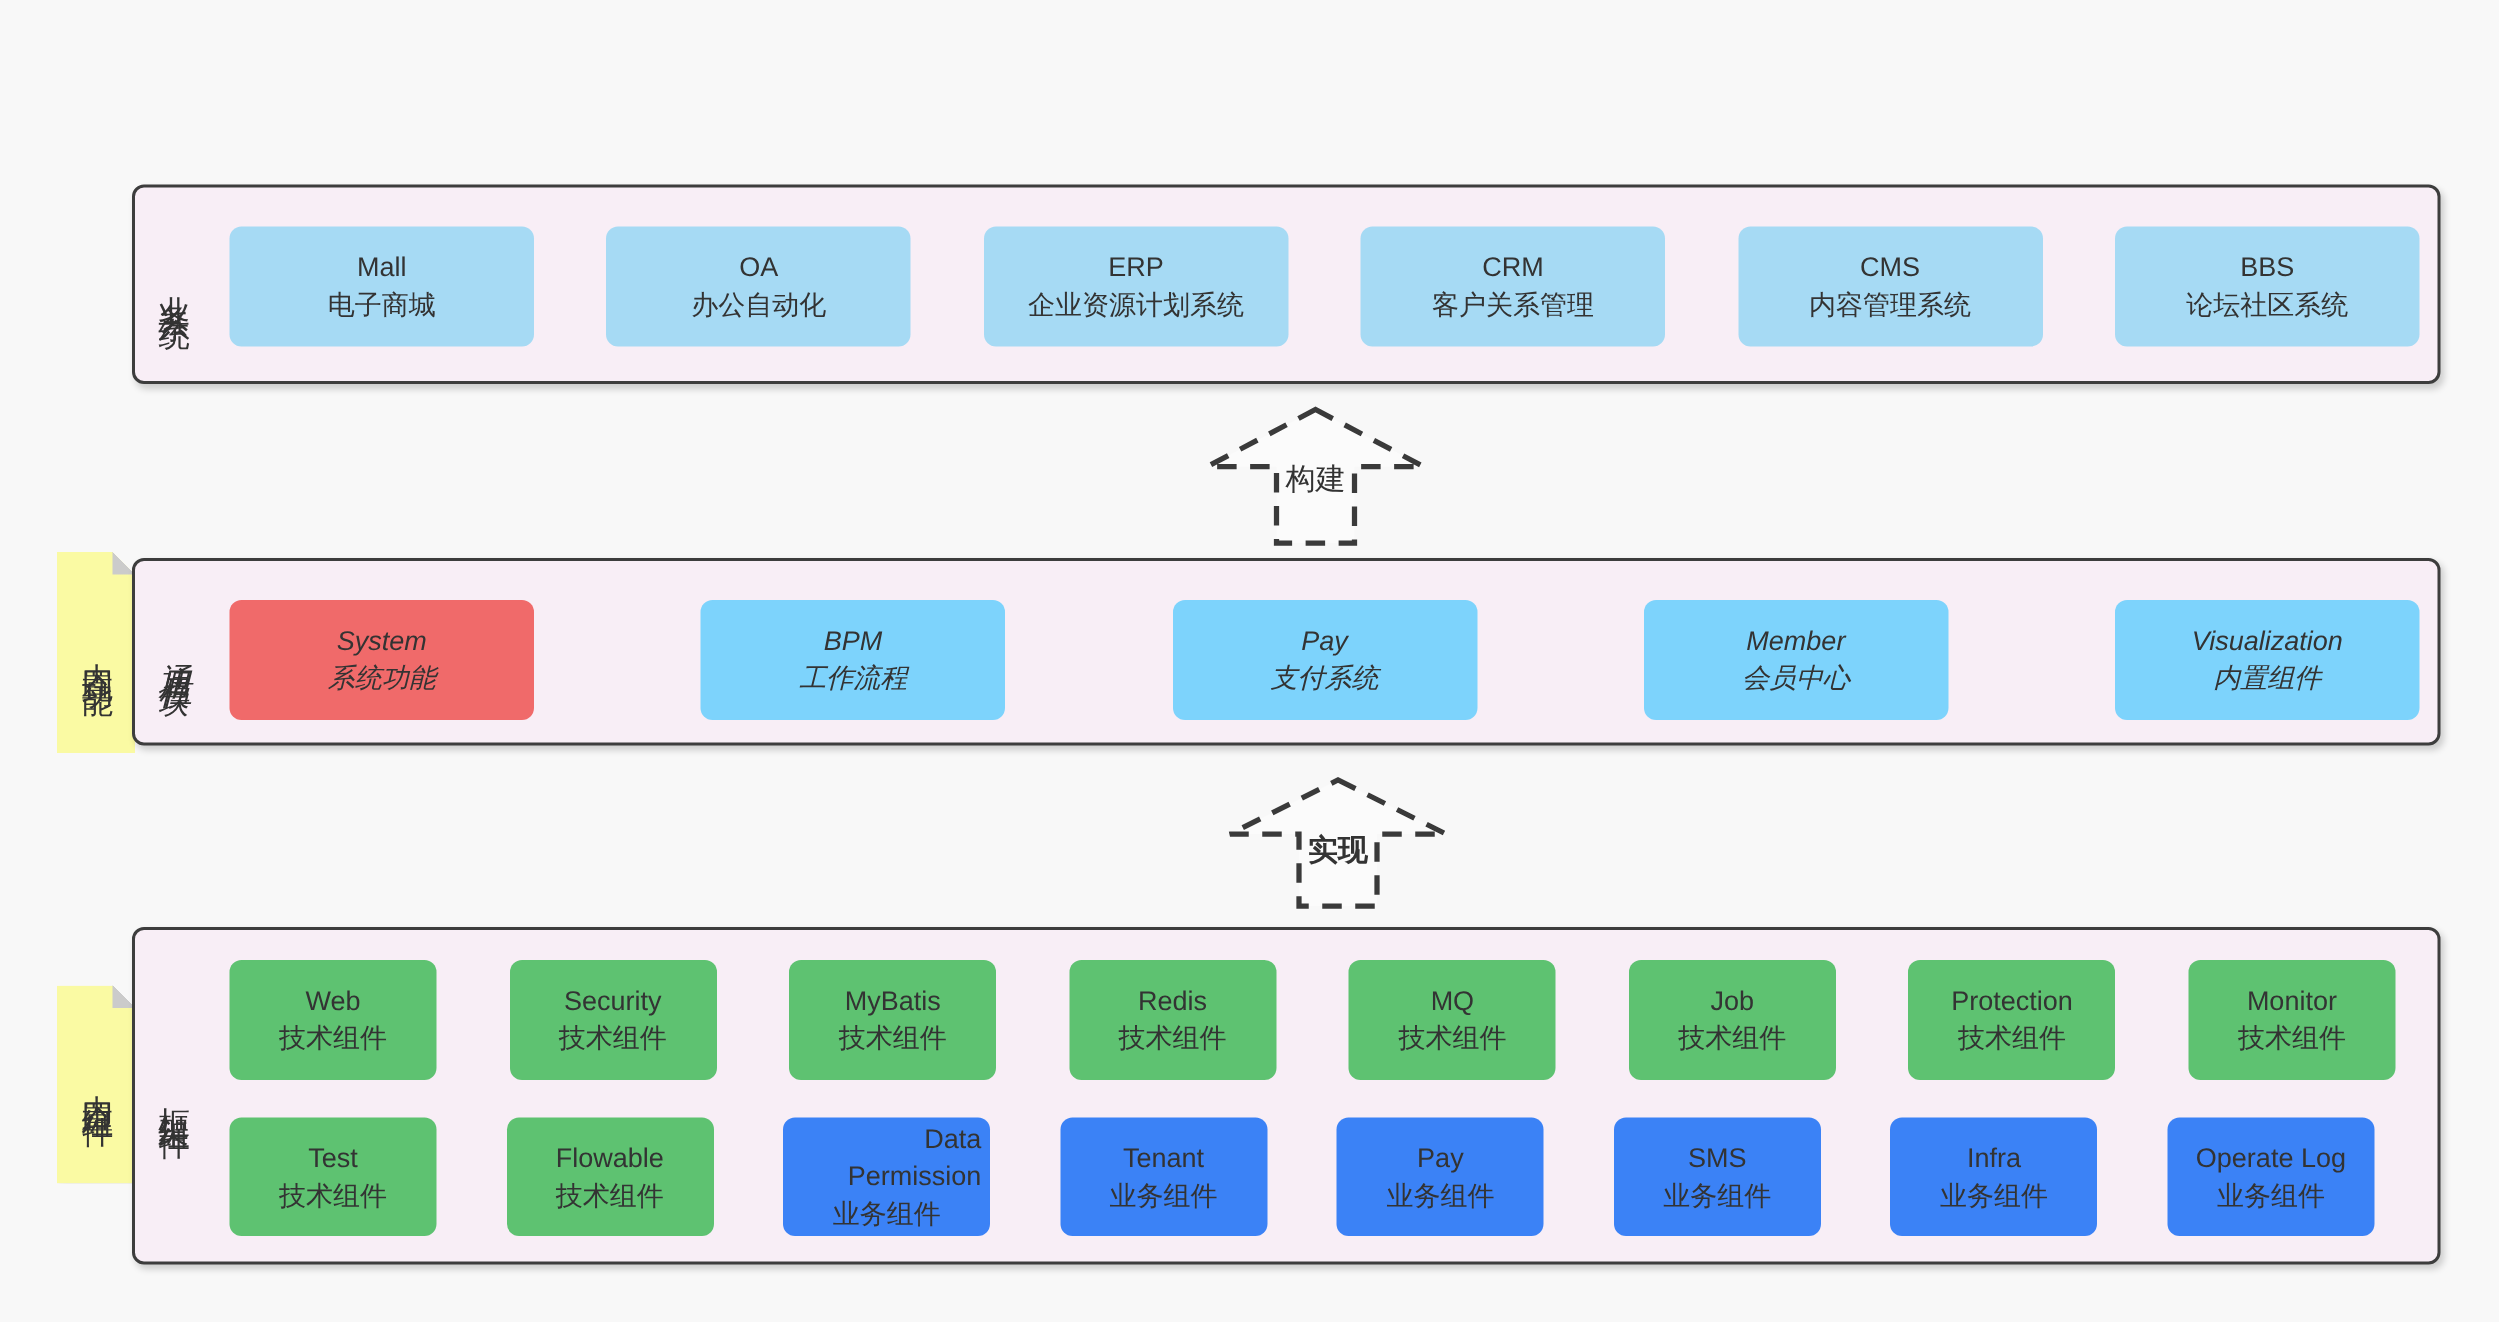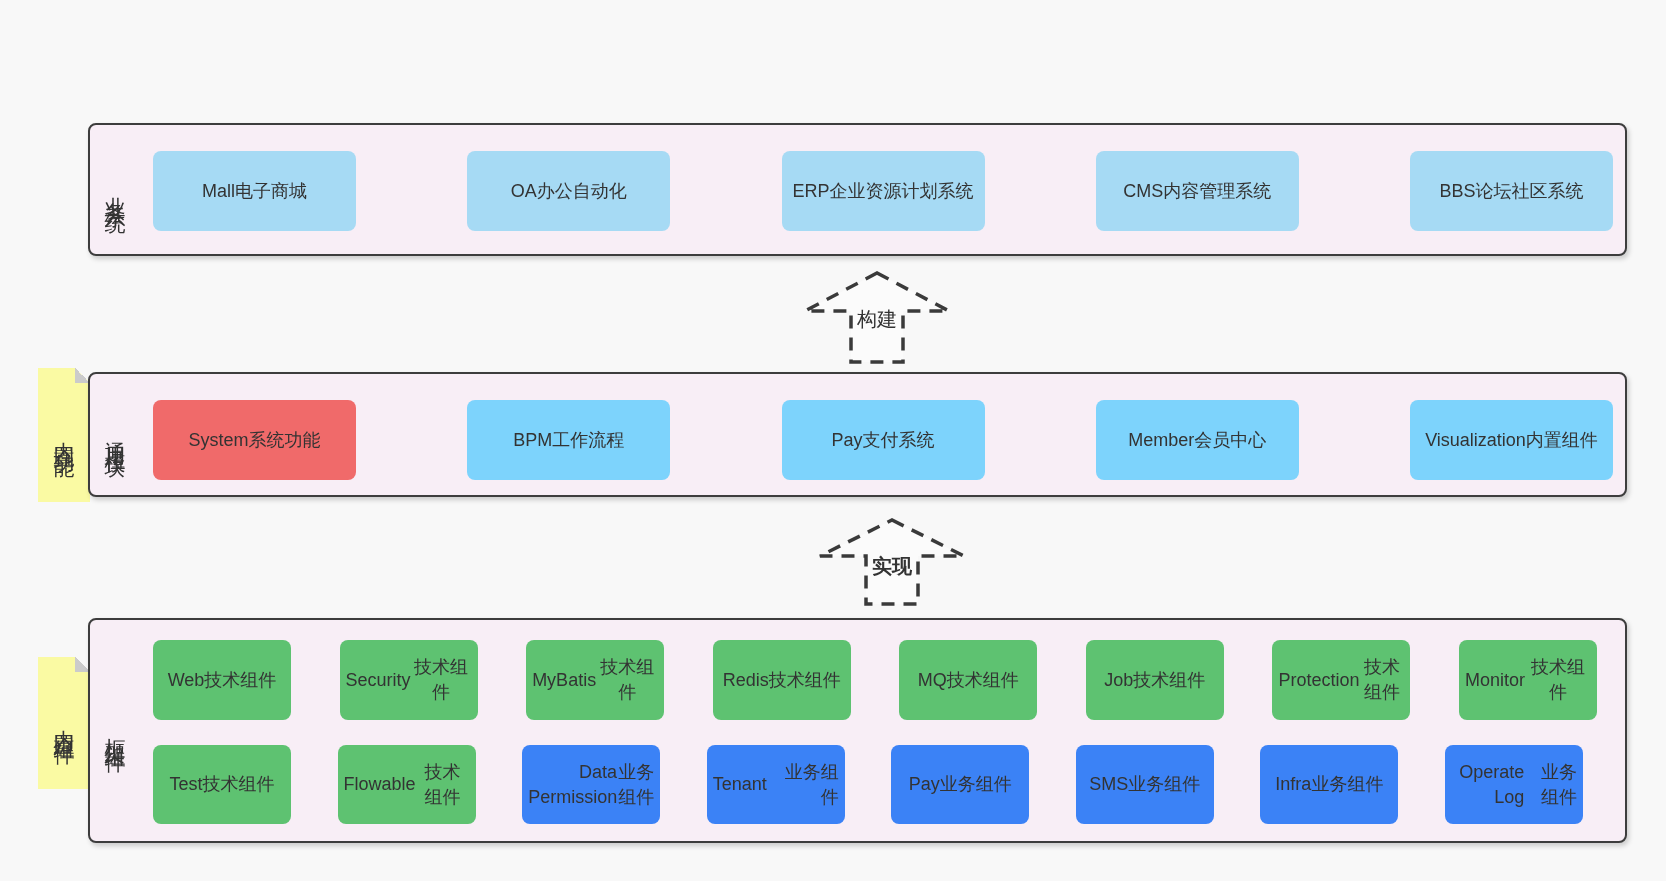--- a/index.html
+++ b/index.html
@@ -10,38 +10,38 @@
     color:#333;
   }
   .layer{
     position:absolute;left:88px;width:1539px;
     background:#f8eef6;
     border:2px solid #3d3d3d;border-radius:8px;
     box-shadow:2px 3px 5px rgba(0,0,0,0.18);
     box-sizing:border-box;
   }
   #layer1{top:123px;height:133px;}
-  #layer2{top:372px;height:125px;}
+  #layer2{top:372px;height:125px;font-style:italic;}
   #layer3{top:618px;height:225px;}
   .layer-label{
     position:absolute;left:11px;top:0;bottom:0;
     display:flex;align-items:center;justify-content:center;
     writing-mode:vertical-rl;text-orientation:upright;
     font-size:21px;letter-spacing:5px;color:#333;white-space:nowrap;
   }
   .row{
     position:absolute;display:flex;justify-content:space-between;align-items:stretch;
   }
   .row-6{left:63px;right:12px;top:26px;height:80px;}
   #layer1 .row-6{top:26px;}
   .row-8a{left:63px;right:28px;top:20px;height:80px;}
   .row-8b{left:63px;right:42px;top:125px;height:79px;}
   .box{
     border-radius:8px;
-    display:flex;flex-direction:row;align-items:center;justify-content:center;
+    display:flex;flex-direction:column;align-items:center;justify-content:center;
     text-align:center;font-size:18px;line-height:25px;color:#333;
     padding:0 6px;box-sizing:border-box;
   }
   .row-6 .box{width:203px;}
   .row-8a .box,.row-8b .box{width:138px;}
   .blue{background:#a6daf4;}
   .red{background:#f06a6a;}
   .pinkbox{background:#7dd3fc;}
   .green{background:#5ec271;}
   .lightgreen{background:#3b82f6;text-align:right;}
@@ -82,20 +82,24 @@
     </div>
     <div class="box blue">
       <div>OA</div>
       <div>办公自动化</div>
     </div>
     <div class="box blue">
       <div>ERP</div>
       <div>企业资源计划系统</div>
     </div>
     <div class="box blue">
+      <div>CRM</div>
+      <div>客户关系管理</div>
+    </div>
+    <div class="box blue">
       <div>CMS</div>
       <div>内容管理系统</div>
     </div>
     <div class="box blue">
       <div>BBS</div>
       <div>论坛社区系统</div>
     </div>
   </div>
 </div>
 

